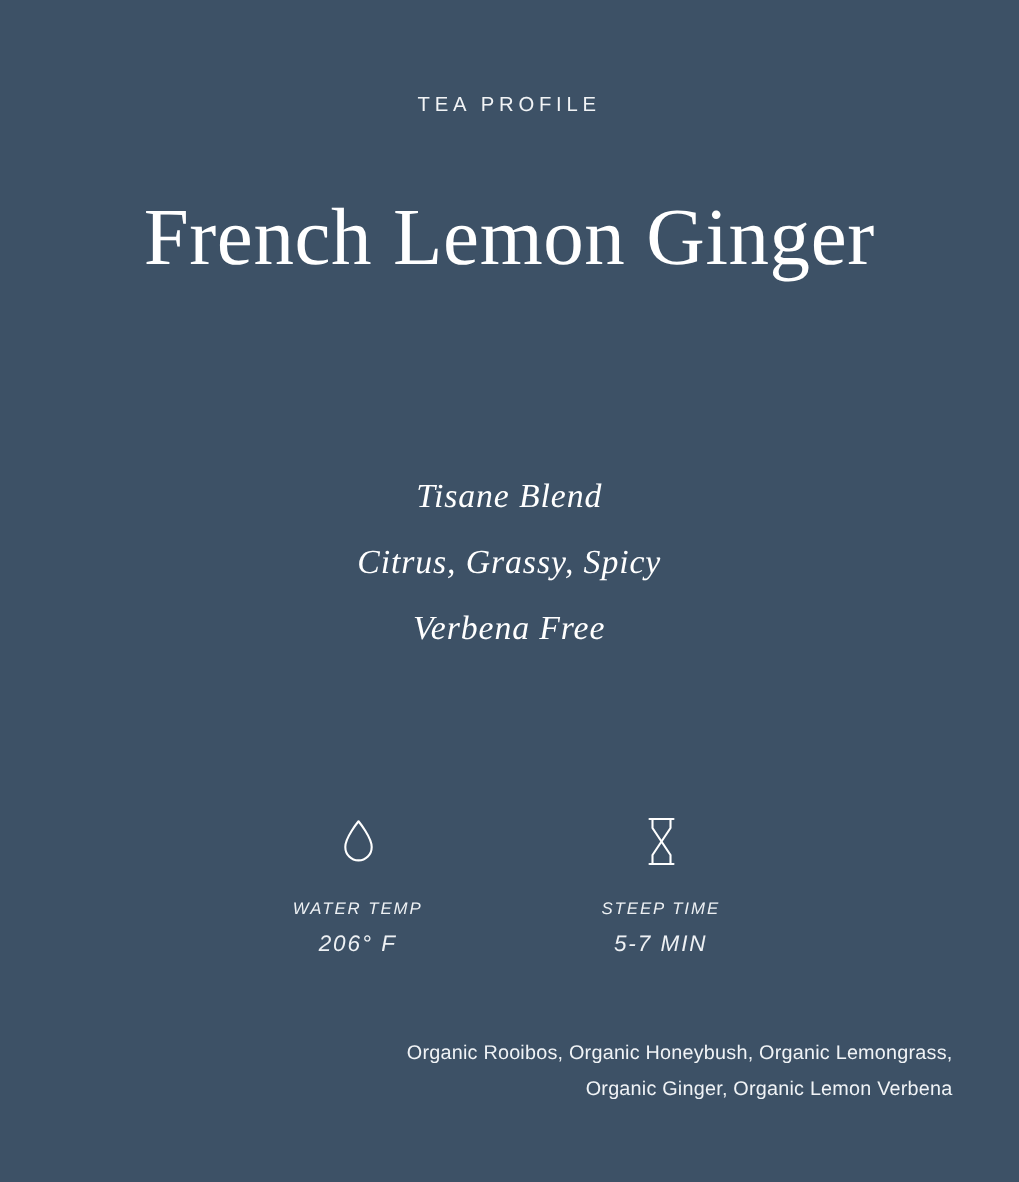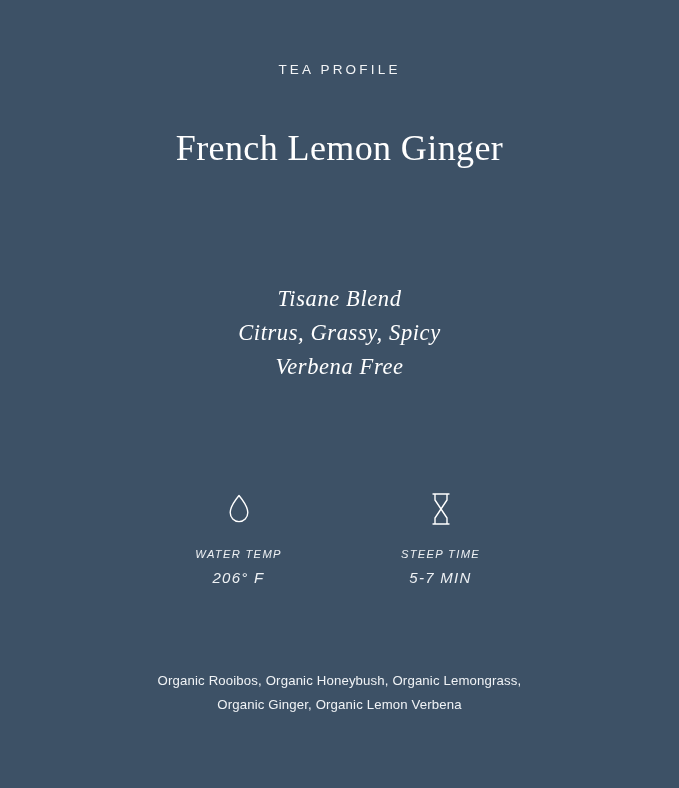--- a/index.html
+++ b/index.html
@@ -28,33 +28,33 @@
     font-family: "Liberation Sans", sans-serif;
     font-size: 13.5px;
     letter-spacing: 3.2px;
     font-weight: 400;
     color: #f2f4f6;
     text-transform: uppercase;
   }
   .title {
     margin-top: 52px;
     font-family: "Liberation Serif", serif;
-    font-size: 36px;
+    font-size: 54px;
     font-weight: 400;
     letter-spacing: 0.4px;
     color: #ffffff;
     text-align: center;
     line-height: 1.1;
   }
   .attributes {
     margin-top: 92px;
     display: flex;
     flex-direction: column;
     align-items: center;
-    gap: 7px;
+    gap: 17px;
   }
   .attribute {
     font-family: "Liberation Serif", serif;
     font-style: italic;
     font-size: 22.5px;
     color: #ffffff;
     letter-spacing: 0.6px;
     line-height: 1.2;
   }
   .brew-row {
@@ -91,22 +91,22 @@
     font-size: 15px;
     letter-spacing: 1.3px;
     color: #eef1f4;
     text-transform: uppercase;
     white-space: nowrap;
   }
   .ingredients {
     position: absolute;
     left: 0;
     right: 0;
-    top: 669px;
-    text-align: center;
+    top: 690px;
+    text-align: right;
     padding: 0 44px;
     box-sizing: border-box;
   }
   .ingredients-line {
     font-size: 13.2px;
     line-height: 1.85;
     letter-spacing: 0.15px;
     color: #f0f3f6;
   }
 </style>

